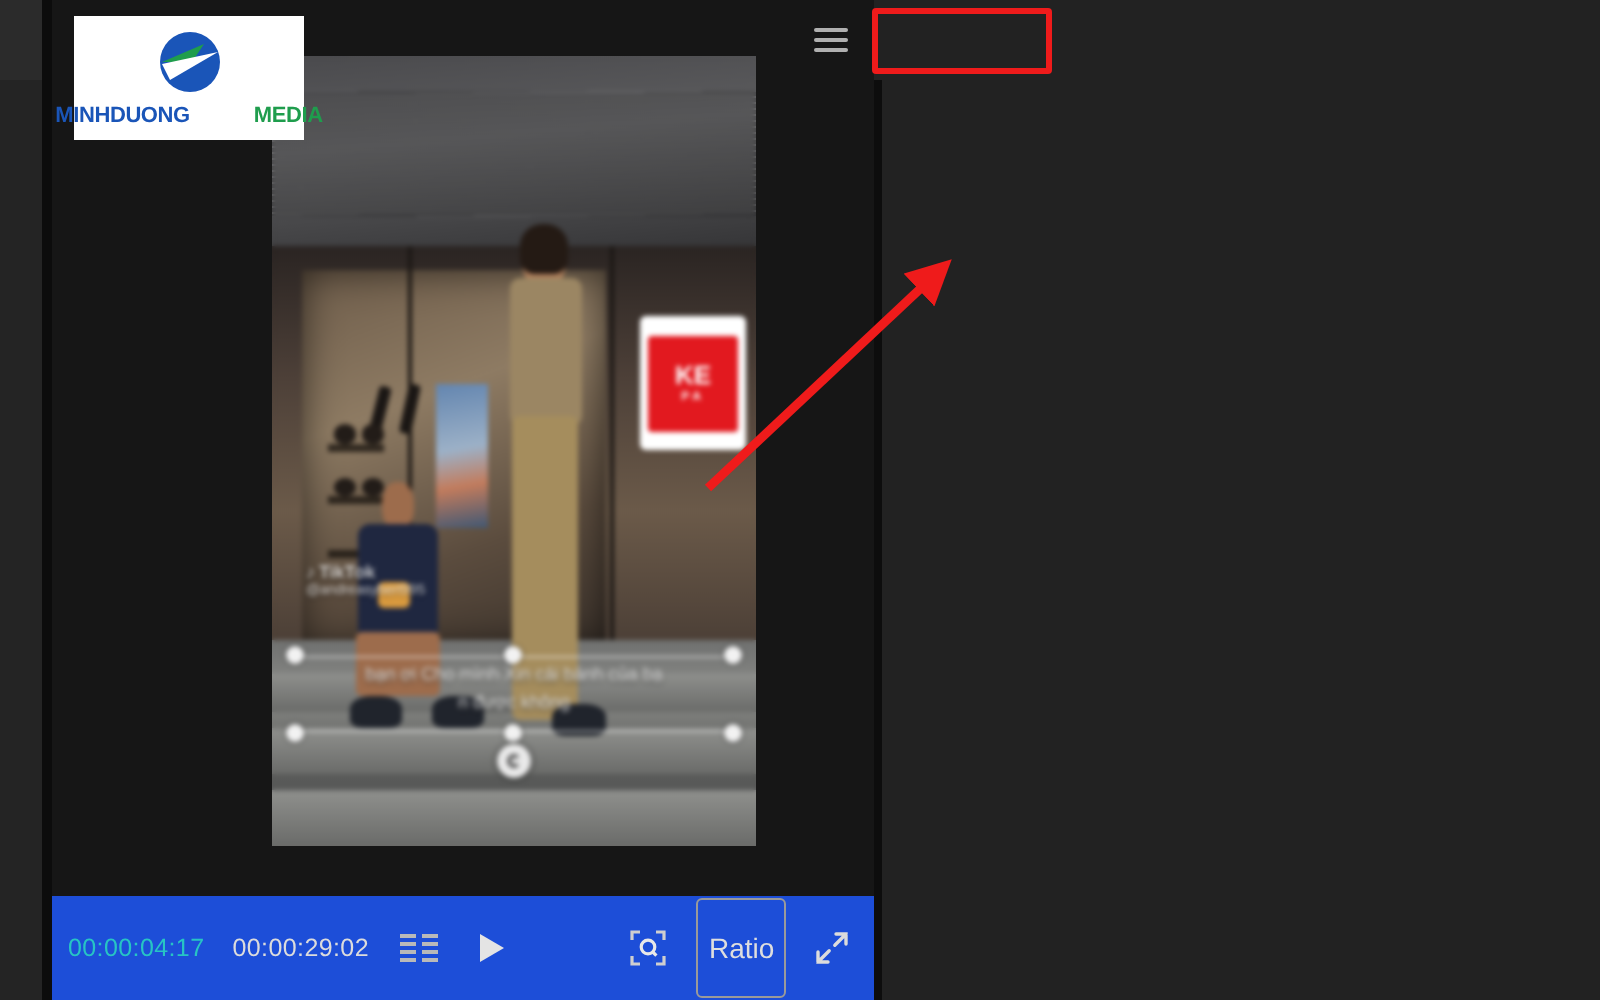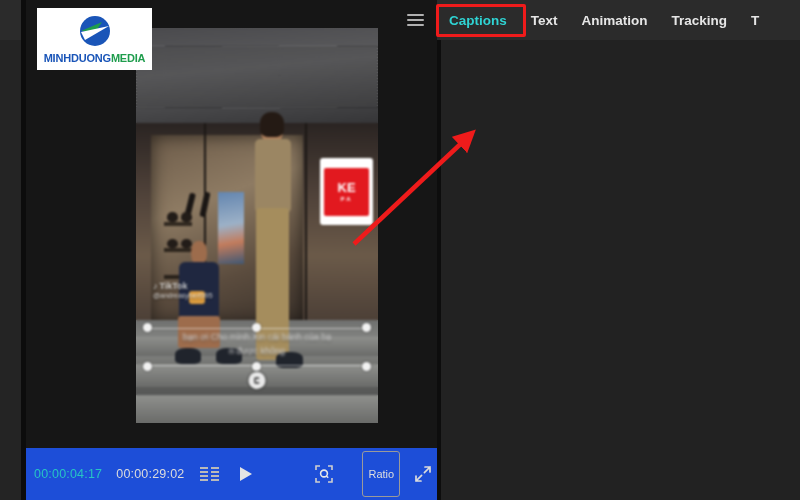--- a/index.html
+++ b/index.html
@@ -224,23 +224,23 @@
     display:inline-block; width:8px; height:14px; margin-right:3px;
     background: repeating-linear-gradient(180deg,#b9b9b9 0 2px, transparent 2px 4px);
   }
   #play-icon{ margin-left:18px; }
   #play-tri{
     width:0;height:0;border-left:12px solid #e4e4e4;
     border-top:7px solid transparent;border-bottom:7px solid transparent;
   }
   #zoom-fit-icon{ margin-left:62px; position:relative; width:20px;height:20px;}
   #ratio-btn{
-    margin-left:28px;
+    margin-left:14px;
     border:1px solid #9a9a9a; border-radius:3px;
-    color:#dedede; font-size:11px; padding:16px 5px;
+    color:#dedede; font-size:14px; padding:16px 5px;
   }
   #fullscreen-icon{ margin-left:14px; width:18px;height:18px; position:relative;}
 
   
   #right-pane{
     position:absolute; left:437px; top:0;
     width:363px; height:500px;
     background:#222222;
   }
   #right-divider{
@@ -397,27 +397,20 @@
     
 
     
     
 
     
   </div>
 
   <div id="right-divider"></div>
 
-  <div id="tabbar">
-    <span class="tab active">Captions</span>
-    <span class="tab">Text</span>
-    <span class="tab">Animation</span>
-    <span class="tab">Tracking</span>
-    <span class="tab">T</span>
-  </div>
 
   <div id="hamburger">
     <span></span>
       <span></span>
       <span></span>
   </div>
 
   <div id="tab-highlight"></div>
 
   <svg id="red-arrow" viewBox="0 0 140 130">
@@ -429,17 +422,17 @@
     <line x1="14" y1="116" x2="128" y2="9" stroke="#ef1b1b" stroke-width="4.5" marker-end="url(#arrowhead)"></line>
   </svg>
 
   <div style="position:absolute; left:37px; top:8px; width:115px; height:62px; background:#ffffff; z-index:12; display:flex; flex-direction:column; align-items:center; justify-content:center;">
     <svg width="46" height="36" viewBox="0 0 46 36">
       <circle cx="23" cy="16" r="15" fill="#1a55b8"></circle>
       <path d="M9 16 L30 7 L24 16 z" fill="#1f9d4d"></path>
       <path d="M9 17 L37 11 L13 25 z" fill="#ffffff"></path>
     </svg>
     <div style="font-size:11px; font-weight:bold; letter-spacing:-.2px; line-height:1; margin-top:2px;">
-      <span style="color:#1a55b8;">MINHDUONG</span><span style="color:#1f9d4d;">MEDIA</span>
+      <span style="color:#1a55b8;">MINHDUONG</span><span style="color:#1f9d4d;padding-left:32px;">MEDIA</span>
     </div>
   </div>
 
 </div>
 
 </body></html>

